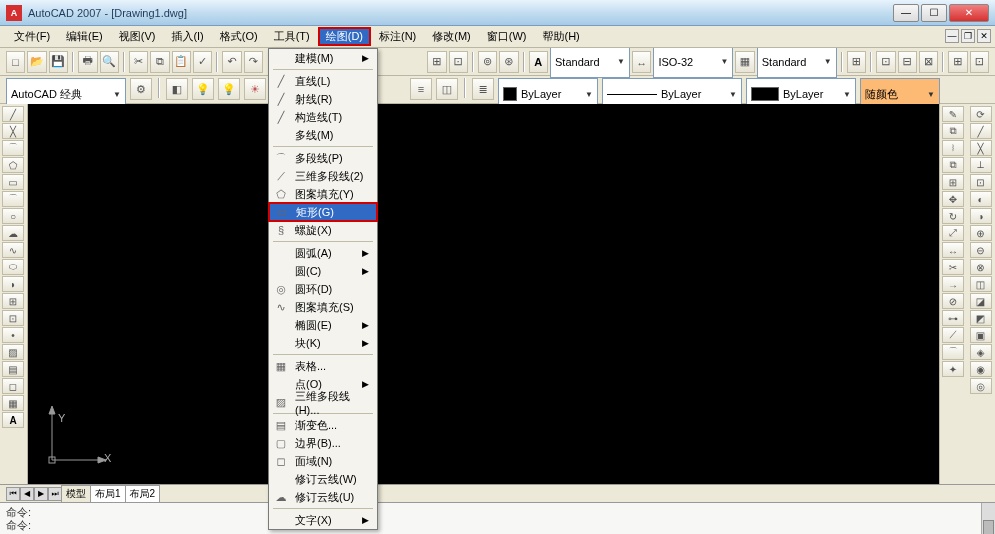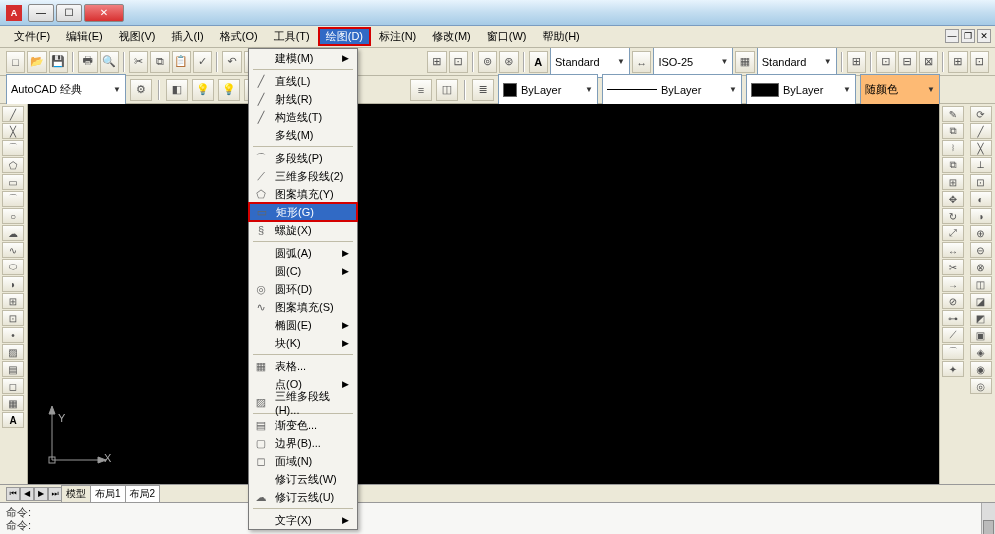--- a/index.html
+++ b/index.html
@@ -14,55 +14,56 @@
 .menubar{height:22px;background:#ece9d8;display:flex;align-items:center;padding:0 6px;border-bottom:1px solid #b9b6a4;position:relative}
 .menu-item{padding:2px 8px;cursor:pointer;color:#000}
 .menu-item.active{background:#316ac5;color:#fff;border:2px solid #d40000;padding:0 6px}
 .child-ctrls{position:absolute;right:4px;top:3px;display:flex;gap:2px}
 .child-ctrls span{width:14px;height:14px;border:1px solid #999;background:#eee;font-size:9px;display:flex;align-items:center;justify-content:center;cursor:pointer}
 .toolbar{height:28px;background:#ece9d8;display:flex;align-items:center;padding:2px 6px;border-bottom:1px solid #b9b6a4;gap:2px}
 .tbtn{width:22px;height:22px;border:1px solid #c0bca8;background:linear-gradient(#fdfdfb,#e8e5d6);display:flex;align-items:center;justify-content:center;cursor:pointer;font-size:11px;color:#555}
 .tsep{width:2px;height:20px;border-left:1px solid #aaa;border-right:1px solid #fff;margin:0 2px}
 .dropdown{height:32px;border:1px solid #7f9db9;background:#fff;display:flex;align-items:center;padding:0 4px;font-size:11px;min-width:80px}
 .dropdown .dd-arrow{margin-left:auto;font-size:8px;color:#333}
-.toolbar2{height:28px;background:#ece9d8;display:flex;align-items:center;padding:2px 6px;border-bottom:1px solid #b9b6a4;gap:4px}
+.toolbar2{height:28px;background:#ece9d8;display:flex;padding:2px 6px;border-bottom:1px solid #b9b6a4;gap:4px}
 .workspace-dd{width:120px}
 .color-sw{width:14px;height:14px;background:#000;border:1px solid #666}
 .main-area{display:flex;height:380px;position:relative}
 .left-toolbar{width:28px;background:#ece9d8;border-right:1px solid #b9b6a4;display:flex;flex-direction:column;padding:2px;gap:1px}
 .vt{width:22px;height:16px;border:1px solid #c0bca8;background:linear-gradient(#fdfdfb,#e8e5d6);cursor:pointer;display:flex;align-items:center;justify-content:center;font-size:10px;color:#555}
 .canvas-wrap{flex:1;position:relative;background:#000}
 .canvas{position:absolute;inset:0;background:#000}
 .ucs{position:absolute;left:12px;bottom:12px;color:#aaa;font-size:11px}
 .ucs-y{position:absolute;left:18px;bottom:48px}
 .ucs-x{position:absolute;left:64px;bottom:8px}
 .ucs svg{stroke:#999;fill:none}
 .right-toolbars{width:56px;background:#ece9d8;border-left:1px solid #b9b6a4;display:flex}
 .right-col{width:28px;display:flex;flex-direction:column;padding:2px;gap:1px}
-.dropdown-menu{position:absolute;left:248px;top:48px;width:110px;background:#f4f3ee;border:1px solid #7a7a7a;box-shadow:2px 2px 4px rgba(0,0,0,.3);z-index:100}
+.dropdown-menu{position:absolute;left:268px;top:48px;width:110px;background:#f4f3ee;border:1px solid #7a7a7a;box-shadow:2px 2px 4px rgba(0,0,0,.3);z-index:100}
 .dm-item{display:flex;align-items:center;height:18px;padding:0 8px 0 26px;position:relative;cursor:pointer;font-size:11px;color:#000}
 .dm-item .dm-icon{position:absolute;left:4px;width:16px;text-align:center;color:#666;font-size:11px}
 .dm-item .dm-arrow{margin-left:auto;font-size:9px;color:#000}
 .dm-item.highlighted{background:#316ac5;color:#fff;border:2px solid #d40000;height:20px;margin:-1px}
 .dm-sep{height:1px;background:#c0bca8;margin:2px 4px}
 .tabs-bar{height:18px;background:#ece9d8;border-top:1px solid #999;display:flex;align-items:center;padding:0 6px;gap:0}
 .tab-nav{width:14px;height:14px;border:1px solid #999;background:#ddd;font-size:8px;display:flex;align-items:center;justify-content:center;cursor:pointer}
 .tab{padding:1px 4px;background:#fff;border:1px solid #999;border-bottom:none;font-size:10px;cursor:pointer;margin-left:-1px}
 .tab.active{background:#ece9d8}
 .cmd-area{height:44px;background:#f7f7f5;border-top:1px solid #999;padding:2px 6px;font-size:11px;color:#333;overflow:hidden}
 .cmd-line{height:13px}
 .scrollbar-v{position:absolute;right:0;top:0;width:14px;bottom:0;background:#ddd;border-left:1px solid #aaa}
 .scrollbar-v .thumb{position:absolute;left:1px;right:1px;top:40%;height:40px;background:#bbb;border:1px solid #888}
 .swatch-black{width:28px;height:14px;background:#000;border:1px solid #666;display:inline-block;vertical-align:middle}
 </style>
 </head>
 <body>
 
 <div class="titlebar">
   <div class="app-icon">A</div>
+  <div class="title">AutoCAD 2007 - [Drawing1.dwg]</div>
   <div class="win-btns">
     <div class="win-btn win-min">—</div>
     <div class="win-btn win-max">☐</div>
     <div class="win-btn win-close">✕</div>
   </div>
 </div>
 
 <div class="menubar">
   <span class="menu-item">文件(F)</span>
   <span class="menu-item">编辑(E)</span>
@@ -104,21 +105,21 @@
   <div class="tbtn">⊚</div>
   <div class="tbtn">⊛</div>
   <div class="tsep"></div>
   <div class="tbtn" style="color:#000;font-weight:bold">A</div>
   <div class="dropdown" style="width:80px">
     <span>Standard</span>
     <span class="dd-arrow">▼</span>
   </div>
   <div class="tbtn">↔</div>
   <div class="dropdown" style="width:80px">
-    <span>ISO-25</span>
+    <span>ISO-32</span>
     <span class="dd-arrow">▼</span>
   </div>
   <div class="tbtn">▦</div>
   <div class="dropdown" style="width:80px">
     <span>Standard</span>
     <span class="dd-arrow">▼</span>
   </div>
   <div class="tsep"></div>
   <div class="tbtn">⊞</div>
   <div class="tsep"></div>

